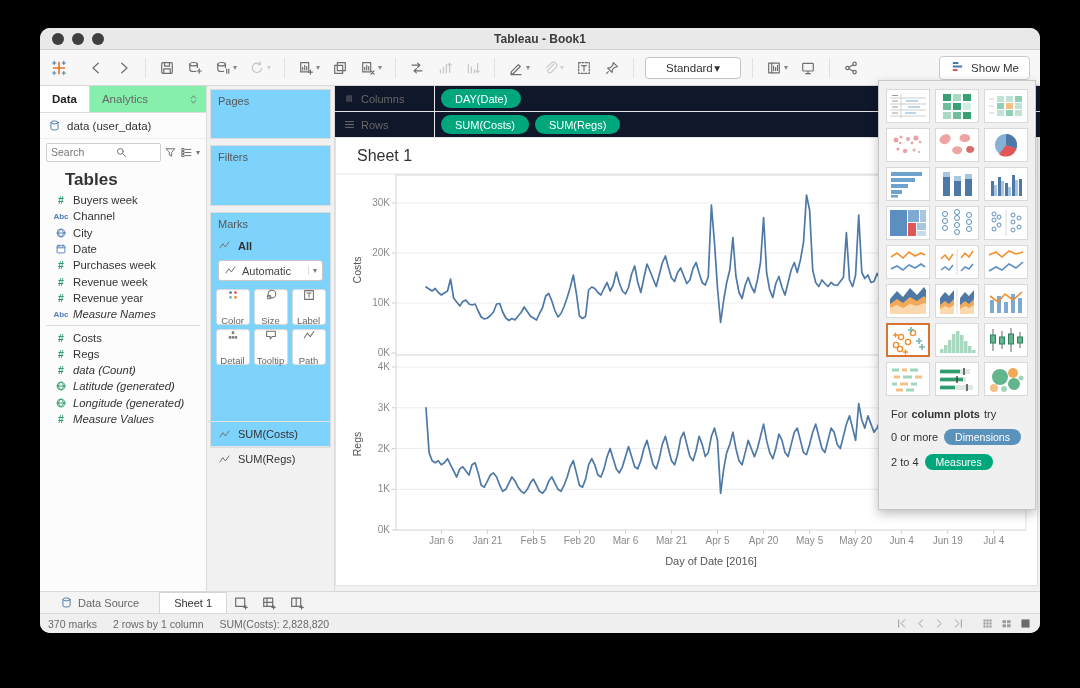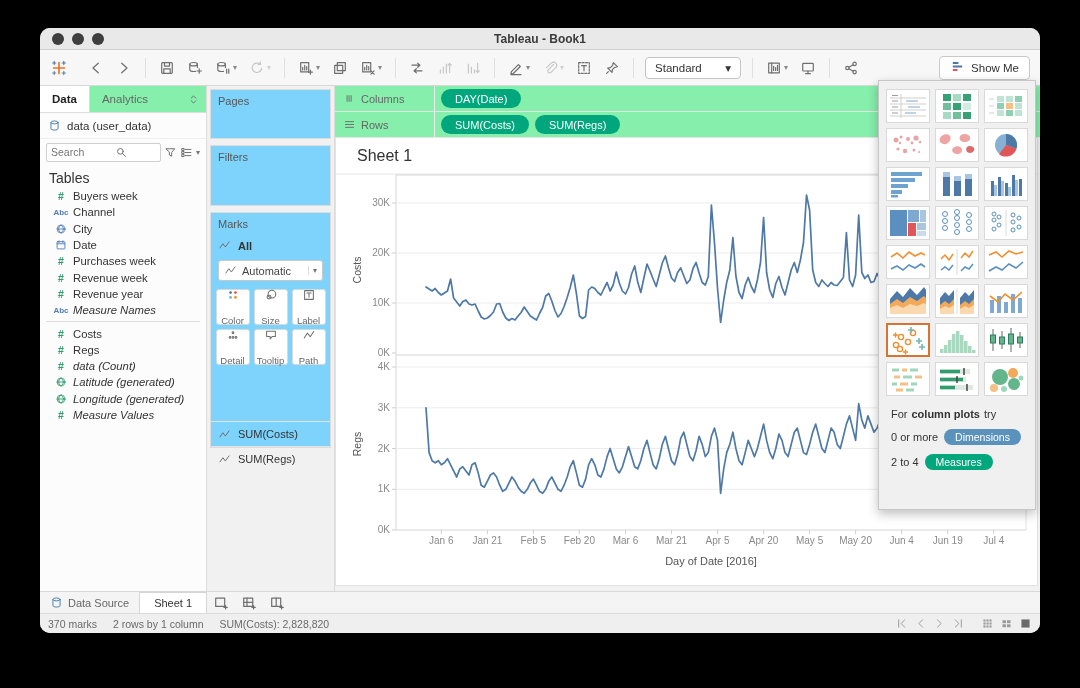--- a/index.html
+++ b/index.html
@@ -12,35 +12,35 @@
   .wtitle { position:absolute; left:0; right:0; text-align:center; font-size:12px; font-weight:bold; color:#3c3c3c; }
   
   .toolbar { height:36px; background:#f7f7f7; border-bottom:1px solid #d8d8d8; display:flex; align-items:center; padding:0 10px; }
   .tbgroup { display:flex; align-items:center; }
   .tbsep { width:1px; height:20px; background:#e0e0e0; margin:0 7px; }
   .tbtn { display:flex; align-items:center; padding:4px 4px; border-radius:3px; margin:0 2px; }
   .tbtn.disabled { opacity:.35; }
   .tbtn .caret { font-size:8px; color:#888; margin-left:2px; }
   .ic { width:16px; height:16px; fill:none; stroke:#6f6f6f; stroke-width:1.2; stroke-linecap:round; stroke-linejoin:round; display:block; }
   .logo-ic { width:18px; height:18px; margin-right:14px; }
-  .fitsel { display:flex; align-items:center; justify-content:space-between; width:96px; height:22px; background:#fff; border:1px solid #c4c4c4; border-radius:4px; font-size:11.5px; color:#333; padding:0 9px; margin:0 4px; }
+  .fitsel { display:flex; align-items:center; justify-content:space-between; width:96px; height:22px; background:#fff; border:1px solid #c4c4c4; border-radius:4px; font-size:11.5px; color:#333; padding:0 20px; margin:0 4px; }
   .showme-btn { margin-left:auto; display:flex; align-items:center; gap:6px; height:24px; padding:0 10px; background:#fff; border:1px solid #c9c9c9; border-radius:4px; font-size:11.5px; color:#333; }
   
   .main { position:absolute; top:58px; bottom:42px; left:0; right:0; display:flex; }
   
   .sidebar { width:167px; background:#fcfcfc; border-right:1px solid #dcdcdc; display:flex; flex-direction:column; }
   .side-tabs { display:flex; align-items:center; height:27px; background:#86efac; border-bottom:1px solid #ddd; font-size:11.5px; }
   .side-tab { padding:0 12px; height:100%; display:flex; align-items:center; color:#666; }
   .side-tab.active { background:#fff; font-weight:bold; color:#222; border-right:1px solid #ddd; }
   .pane-toggle { margin-left:auto; margin-right:6px; }
   .ds-row { display:flex; align-items:center; gap:6px; height:26px; padding:0 8px; border-bottom:1px solid #eee; font-size:11.5px; color:#333; }
   .search-row { display:flex; align-items:center; height:26px; padding:0 6px; gap:3px; }
   .search-box { flex:1; display:flex; align-items:center; border:1px solid #cfcfcf; background:#fff; height:19px; border-radius:2px; padding:0 4px; }
   .search-box input { border:0; outline:0; width:64px; font-size:10.5px; color:#555; font-family:inherit; background:transparent; }
-  .tables-label { font-size:14px; font-weight:normal; color:#333; padding:5px 9px 2px; }
+  .tables-label { font-size:17px; font-weight:bold; color:#333; padding:5px 25px 2px; }
   .fields { flex:1; overflow:hidden; }
   .field { display:flex; align-items:center; height:16.3px; padding:0 4px 0 9px; font-size:11.3px; color:#333; }
   .field .ficon { width:24px; display:flex; justify-content:center; font-weight:bold; }
   .field.italic .flabel { font-style:italic; }
   .fdivider { border-top:1px solid #ddd; margin:3px 6px; }
   .hash { font-size:10.5px; font-weight:bold; }
   .abc { font-size:8px; font-weight:bold; }
   .m-green { color:#2e9c6d; } .d-blue { color:#4f7db8; }
   
   .cardscol { width:128px; background:#f1f1f1; border-right:1px solid #dcdcdc; padding:3px 3px 0; }
@@ -49,42 +49,42 @@
   .marks-all { display:flex; align-items:center; gap:7px; padding:4px 7px 6px; font-size:11px; font-weight:bold; color:#333; }
   .automatic { display:flex; align-items:center; gap:5px; margin:2px 7px 8px; height:21px; border:1px solid #c8c8c8; border-radius:3px; background:#fff; font-size:11px; color:#444; padding:0 5px; }
   .automatic .caret { margin-left:auto; font-size:8px; color:#777; border-left:1px solid #ddd; padding-left:4px; }
   .mbtn-grid { display:grid; grid-template-columns:repeat(3,34px); gap:4px; justify-content:center; padding:0 0 8px; }
   .mbtn { height:36px; border:1px solid #d9d9d9; border-radius:3px; background:#fff; display:flex; flex-direction:column; align-items:center; justify-content:center; gap:13px; }
   .mbtn span { font-size:9.5px; color:#666; }
   .marks-spacer { height:48px; }
   .mark-row { display:flex; align-items:center; gap:7px; height:25px; padding:0 7px; border-top:1px solid #e3e3e3; font-size:11px; color:#333; }
   
   .canvas { flex:1; background:#f1f1f1; position:relative; }
-  .shelf { display:flex; align-items:center; height:26px; background:#86efac; border-bottom:1px solid #e5e5e5; }
+  .shelf { display:flex; align-items:center; height:26px; background:#0f172a; border-bottom:1px solid #e5e5e5; }
   .shelf-label { display:flex; align-items:center; gap:5px; width:100px; padding-left:8px; font-size:11px; color:#666; border-right:1px solid #ececec; height:100%; }
   .pill { height:19px; display:flex; align-items:center; background:#00a77d; color:#fff; font-size:11px; border-radius:10px; padding:0 14px; margin-left:6px; }
   .sheet { position:absolute; top:52px; left:0; width:703px; height:448px; background:#fff; border:1px solid #e2e2e2; border-top:none; }
   .sheet-title { position:absolute; left:21px; top:9px; font-size:16px; color:#323232; font-family:"Liberation Sans",sans-serif; }
   .ylab { position:absolute; font-size:10px; color:#8a8a8a; width:50px; text-align:right; left:4px; }
   .xlab { position:absolute; font-size:10px; color:#8a8a8a; transform:translateX(-50%); top:397px; }
   .axis-title-y { position:absolute; font-size:10.5px; color:#555; transform:rotate(-90deg); transform-origin:center; width:60px; text-align:center; left:-9px; }
   .axis-title-x { position:absolute; font-size:11px; color:#555; top:417px; left:375px; transform:translateX(-50%); }
   
   .showme-panel { position:absolute; left:838px; top:52px; width:158px; height:430px; background:#f0f0f0; border:1px solid #c6c6c6; box-shadow:0 4px 10px rgba(0,0,0,.25); z-index:20; }
   .sm-grid { display:grid; grid-template-columns:repeat(3,44px); gap:5px; padding:8px 7px 4px; }
   .sm-cell { width:44px; height:34px; background:#fff; border:1px solid #d9d9d9; display:flex; align-items:center; justify-content:center; }
   .sm-cell.selected { border:2px solid #d77432; }
   .sm-cell svg { width:40px; height:30px; }
   .sm-hint { padding:8px 12px; font-size:11px; color:#333; }
   .sm-hint .row { margin-bottom:9px; display:flex; align-items:center; gap:6px; }
   .pill-sm { display:inline-block; color:#fff; font-size:10.5px; border-radius:9px; padding:2px 11px; }
   .pill-dim { background:#5a92bb; } .pill-meas { background:#00a77d; }
   
   .sheettabs { position:absolute; left:0; right:0; bottom:20px; height:22px; background:#f4f4f4; border-top:1px solid #d8d8d8; display:flex; align-items:flex-end; font-size:11px; color:#666; }
-  .dstab { display:flex; align-items:center; gap:5px; padding:0 10px; height:21px; }
+  .dstab { display:flex; align-items:center; gap:5px; padding:0 20px; height:21px; }
   .sheet-tab { display:flex; align-items:center; padding:0 14px; height:21px; background:#fff; border:1px solid #d5d5d5; border-bottom:none; color:#333; }
   .newtab { padding:2px 6px; height:21px; display:flex; align-items:center; }
   .statusbar { position:absolute; left:0; right:0; bottom:0; height:20px; background:#efefef; border-top:1px solid #dadada; display:flex; align-items:center; font-size:10.5px; color:#6a6a6a; padding:0 8px; }
   .statusbar .stat { margin-right:16px; }
   .nav-cluster { margin-left:auto; display:flex; align-items:center; gap:6px; }
   .nav-cluster .ic { width:13px; height:13px; stroke:#9a9a9a; }
 </style>
 </head>
 <body>
 

